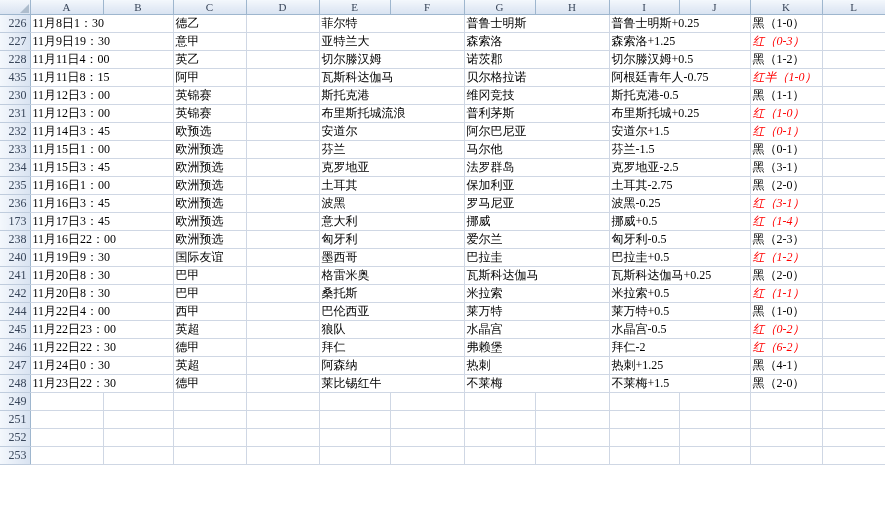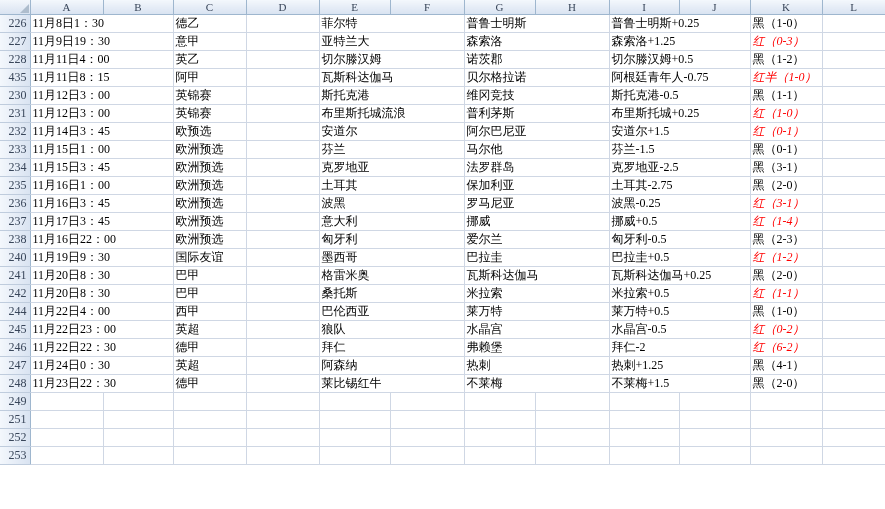--- a/index.html
+++ b/index.html
@@ -205,21 +205,21 @@
           <td class="cell" colspan="2">11月16日3：45</td>
           <td class="cell">欧洲预选</td>
           <td class="cell"></td>
           <td class="cell" colspan="2">波黑</td>
           <td class="cell" colspan="2">罗马尼亚</td>
           <td class="cell" colspan="2">波黑-0.25</td>
           <td class="cell result red">红（3-1）</td>
           <td class="cell"></td>
         </tr>
         <tr>
-          <td class="rowhead">237</td>
+          <td class="rowhead">173</td>
           <td class="cell" colspan="2">11月17日3：45</td>
           <td class="cell">欧洲预选</td>
           <td class="cell"></td>
           <td class="cell" colspan="2">意大利</td>
           <td class="cell" colspan="2">挪威</td>
           <td class="cell" colspan="2">挪威+0.5</td>
           <td class="cell result red">红（1-4）</td>
           <td class="cell"></td>
         </tr>
         <tr>

